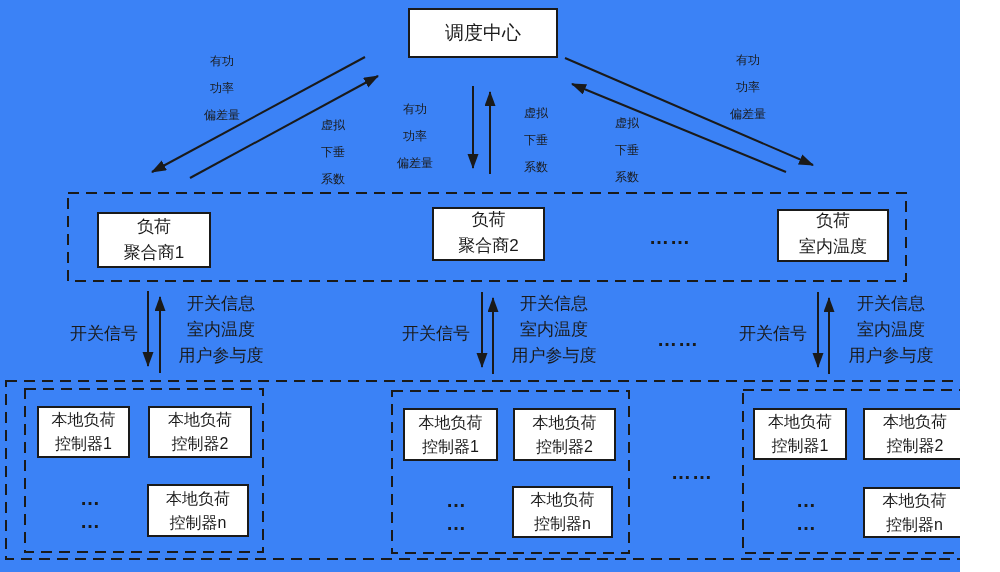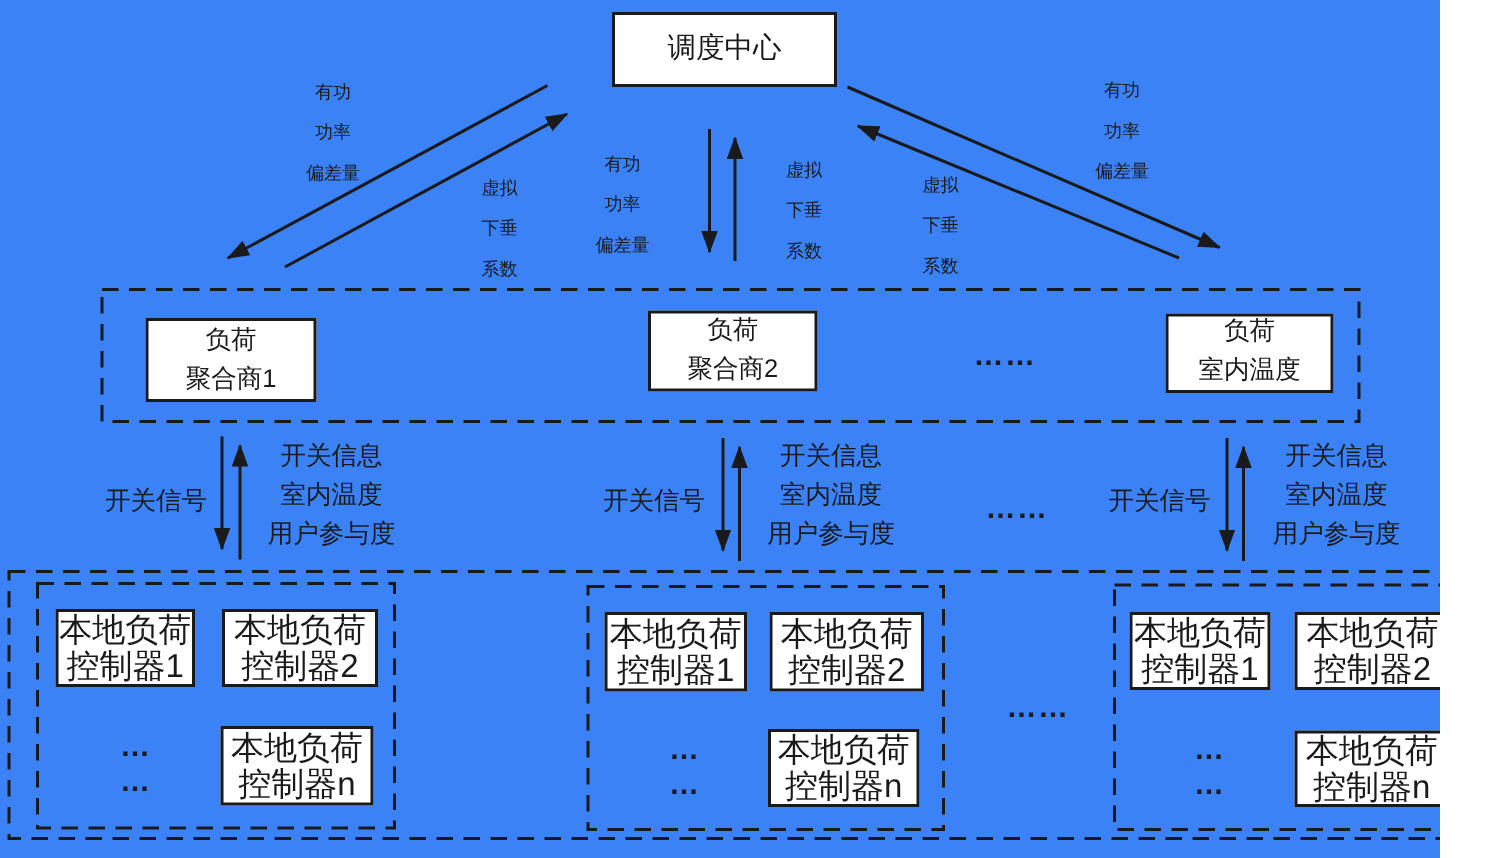--- a/index.html
+++ b/index.html
@@ -9,21 +9,21 @@
   }
   svg.layer{position:absolute;left:0;top:0;pointer-events:none;}
   .box{
     position:absolute;border:2px solid #1a1a1a;box-sizing:border-box;background:#ffffff;
     display:flex;flex-direction:column;align-items:center;justify-content:center;text-align:center;
   }
   .lbl{position:absolute;text-align:center;}
   .f19{font-size:19px;line-height:24px;}
   .f18{font-size:12px;line-height:27px;}
   .f17{font-size:17px;line-height:26px;justify-content:flex-end;}
-  .f16{font-size:22px;line-height:24px;}
+  .f16{font-size:16px;line-height:24px;}
   .ell{
     position:absolute;font-weight:bold;font-size:20px;line-height:18px;
     letter-spacing:1px;text-align:center;white-space:nowrap;
   }
   .vdots{position:absolute;font-weight:bold;font-size:20px;line-height:23px;text-align:center;}
 </style>
 </head>
 <body>
 
 <div class="canvas">

